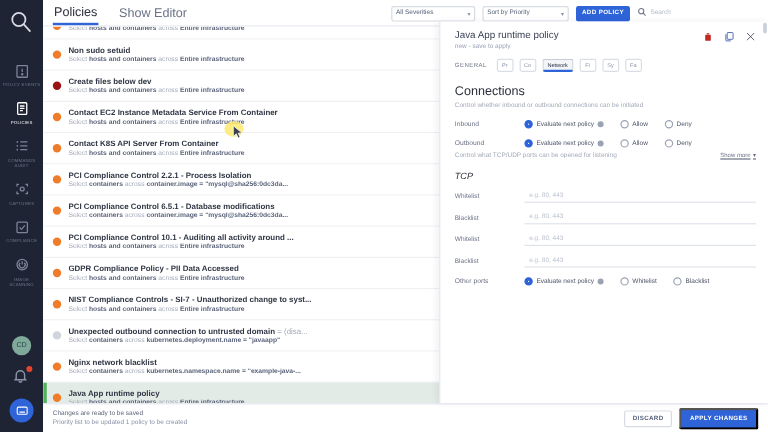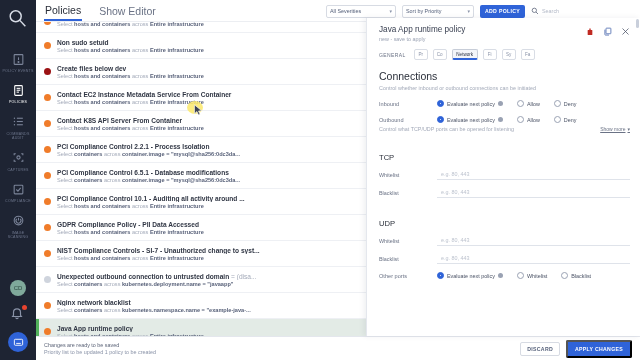--- a/index.html
+++ b/index.html
@@ -134,21 +134,21 @@
   .showmore { margin-left:auto; font-size:5px; color:#6a7285; text-decoration:underline; display:flex; gap:2px; align-items:center; }
   .frow { display:flex; align-items:center; margin-top:9px; }
   .frow .flabel { width:58px; font-size:5.6px; color:#6a7285; flex:none; }
   .radio-group { display:flex; align-items:center; gap:14px; }
   .radio { display:flex; align-items:center; gap:3px; font-size:5.4px; color:#4a5265; }
   .rdot { width:7px;height:7px;border-radius:50%;border:1px solid #9aa2b3; flex:none; position:relative; }
   .rdot.on { border-color:#2f63d8; background:#2f63d8; }
   .rdot.on::after { content:''; position:absolute; inset:1.6px; border-radius:50%; background:#fff; }
   .rdot.on::before { content:''; position:absolute; inset:2.8px; border-radius:50%; background:#2f63d8; z-index:2;}
   .info { width:5px;height:5px;border-radius:50%;background:#9aa2b3; display:inline-block; }
-  .sub-title { font-size:7.6px; color:#2a2f3a; margin-top:21px; }
+  .sub-title { font-size:7.6px; color:#2a2f3a; margin-top:9px;font-style:italic; }
   .inrow { display:flex; align-items:center; margin-top:7px; }
   .inrow .flabel { width:58px; font-size:5.4px; color:#6a7285; flex:none; }
   .input {
     flex:1; border-bottom:1px solid #dfe3ea; height:11px; display:flex; align-items:center;
     padding-left:4px; font-size:5.4px; color:#bcc2ce;
   }
   .cursor {
     position:absolute; width:18px; height:18px; pointer-events:none; z-index:30;
   }
   .cursor .glow { position:absolute; left:-6px; top:-3px; width:16px;height:13px;border-radius:50%; background:#fbe96b; opacity:.85; }
@@ -638,21 +638,20 @@
       <div class="sub-title">TCP</div>
       <div class="inrow">
         <div class="flabel">Whitelist</div>
         <div class="input">e.g. 80, 443</div>
       </div>
       <div class="inrow">
         <div class="flabel">Blacklist</div>
         <div class="input">e.g. 80, 443</div>
       </div>
 
-      <div class="sub-title">UDP</div>
       <div class="inrow">
         <div class="flabel">Whitelist</div>
         <div class="input">e.g. 80, 443</div>
       </div>
       <div class="inrow">
         <div class="flabel">Blacklist</div>
         <div class="input">e.g. 80, 443</div>
       </div>
 
       <div class="frow" style="margin-top:8px">

